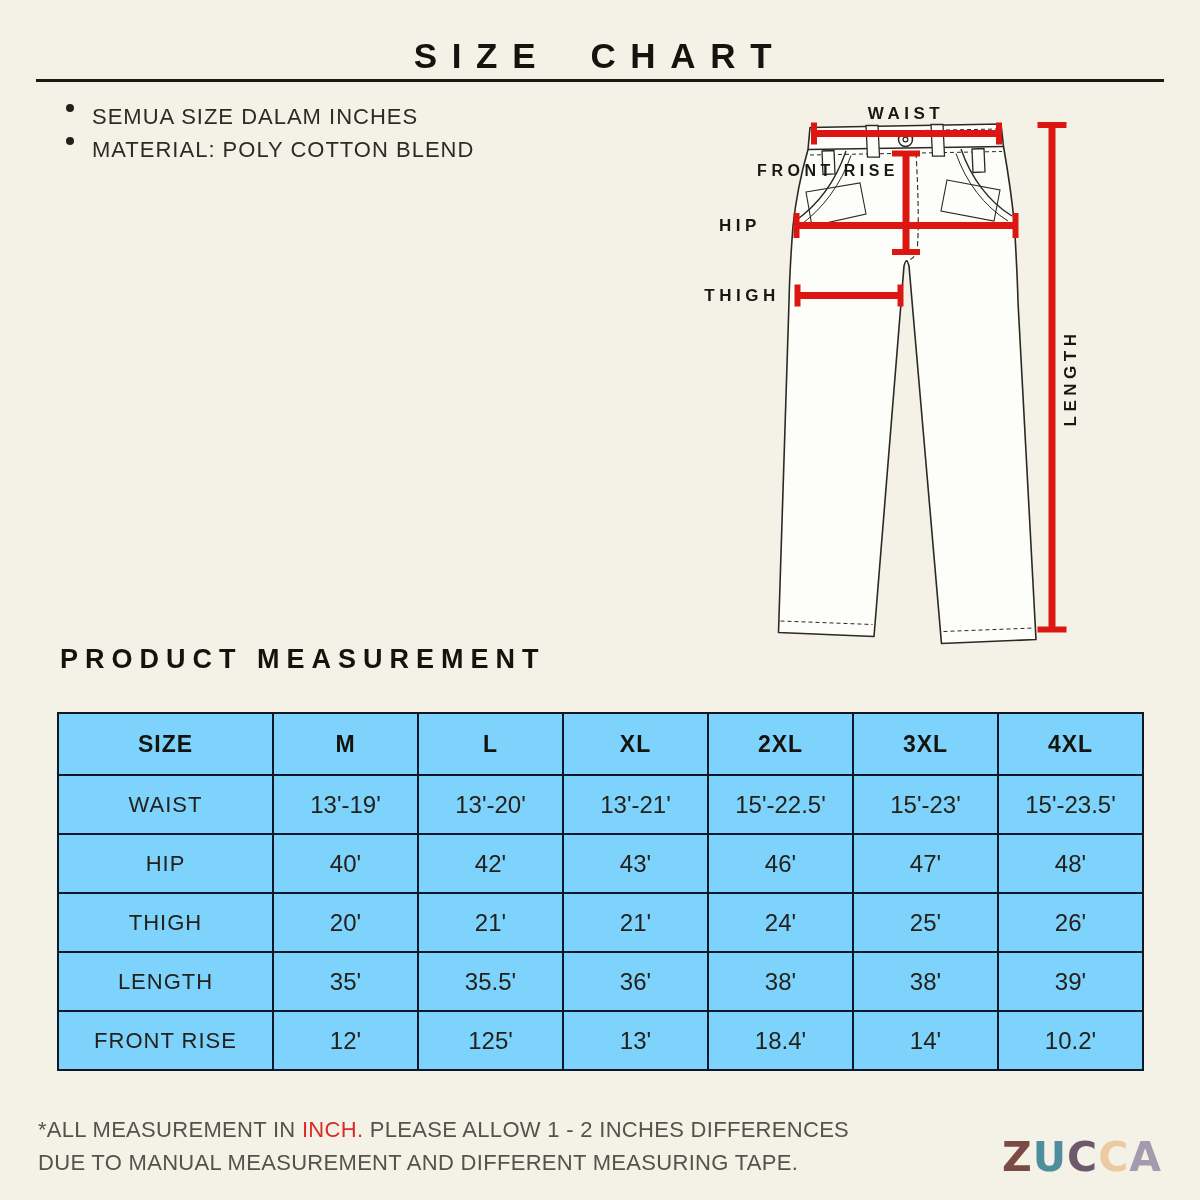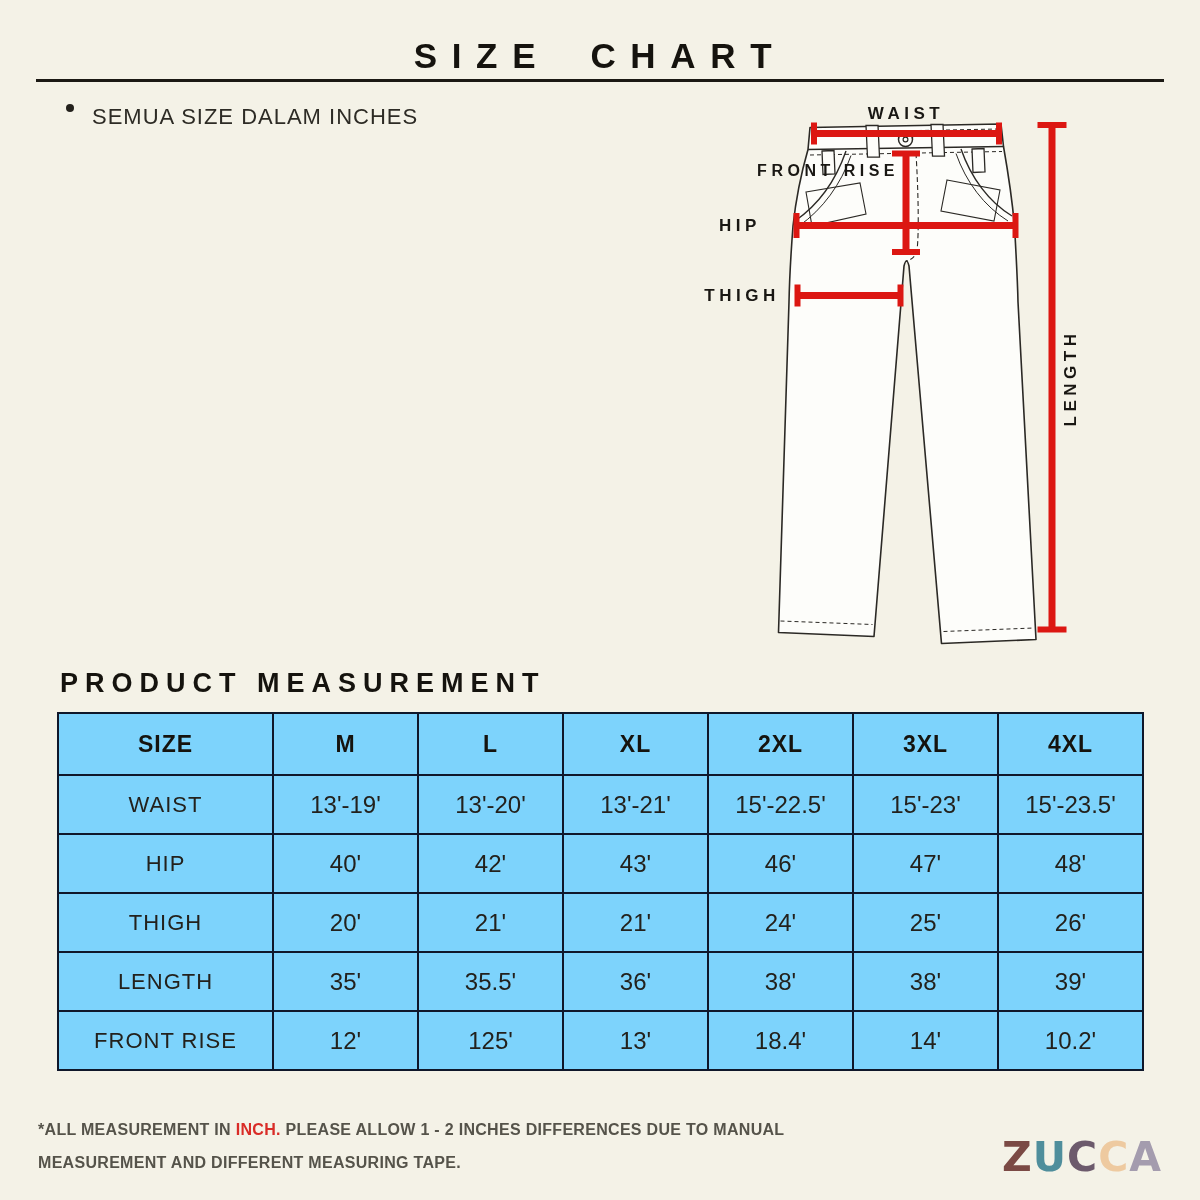--- a/index.html
+++ b/index.html
@@ -48,21 +48,21 @@
   .lbl-frontrise { left: 689px; top: 162px; width: 210px; text-align: right; font-size: 16px; }
   .lbl-hip    { left: 700px; top: 216px; width: 80px;  text-align: center; }
   .lbl-thigh  { left: 692px; top: 286px; width: 100px; text-align: center; }
   .lbl-length {
     left: 1011px; top: 368px; width: 120px; text-align: center;
     transform: rotate(-90deg); transform-origin: center;
   }
 
   
   .section-heading {
-    position: absolute; left: 60px; top: 668px;
+    position: absolute; left: 60px; top: 644px;
     font-size: 27px; font-weight: 800; letter-spacing: 7px; color: #15130e;
   }
 
   
   .size-table {
     position: absolute; left: 57px; top: 712px; width: 1086px;
     border-collapse: collapse; table-layout: fixed;
   }
   .size-table col.c-size { width: 215px; }
   .size-table col.c-val  { width: 145px; }
@@ -77,21 +77,21 @@
   .size-table tbody th {
     height: 59px; font-size: 22px; font-weight: 400; letter-spacing: 1px; color: #23211c;
   }
   .size-table tbody td {
     height: 59px; font-size: 24px; font-weight: 400; color: #23211c;
   }
 
   
   .footnote {
     position: absolute; left: 38px; top: 1113px; width: 840px;
-    font-size: 16px; font-weight: 700; line-height: 33px;
+    font-size: 22px; font-weight: 400; line-height: 33px;
     letter-spacing: 0.3px; color: #55534a;
   }
   .footnote .hl { color: #d92c27; }
 
   
   .brand {
     position: absolute; right: 38px; top: 1133px;
     font-size: 41px; font-weight: 800; letter-spacing: 1px;
     font-family: "DejaVu Sans", sans-serif;
   }
@@ -106,20 +106,24 @@
 
 <div class="page">
 
   <div class="title">SIZE CHART</div>
   <div class="title-rule"></div>
 
   <ul class="notes">
     <li>
       <span class="dot"></span>
       <span>SEMUA SIZE DALAM INCHES</span>
+    </li>
+    <li>
+      <span class="dot"></span>
+      <span>MATERIAL: POLY COTTON BLEND</span>
     </li>
   </ul>
 
   <svg class="diagram-svg" viewBox="680 90 440 570">
 
     <g stroke="#2b2925" stroke-width="1.6" fill="#fdfdfa" stroke-linejoin="round">
       <path d="M 810 127.5 L 1001 124 L 1003.5 146.5
                C 1008 172, 1012 198, 1014.5 226
                C 1016 253, 1017.5 278, 1018 302
                L 1036 639.5 L 941.5 643.5

